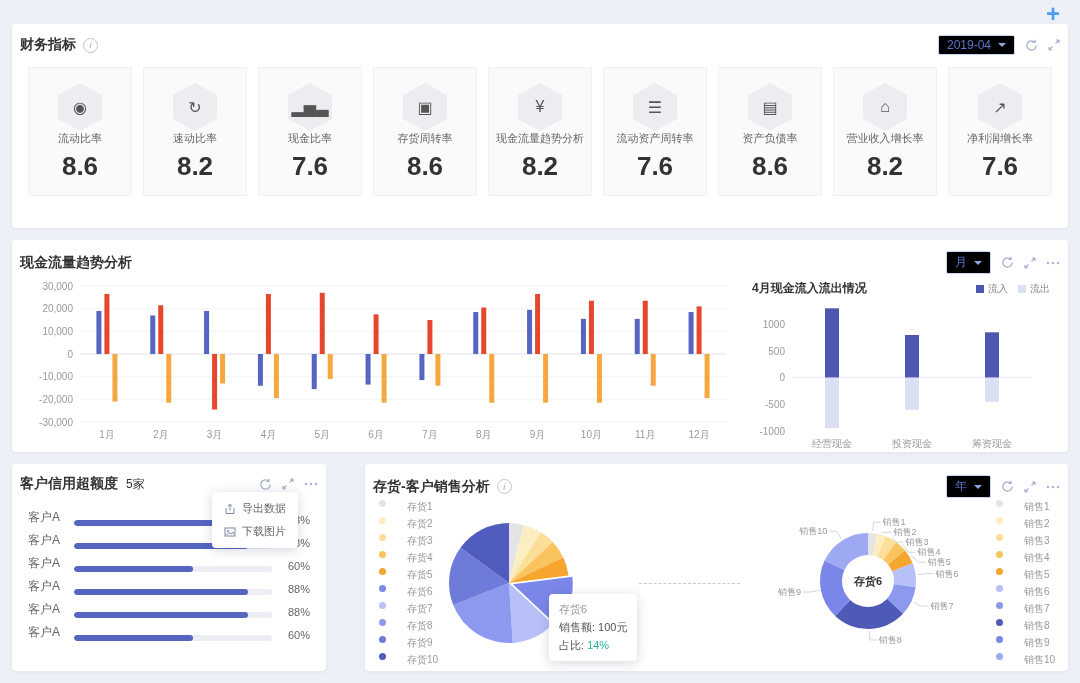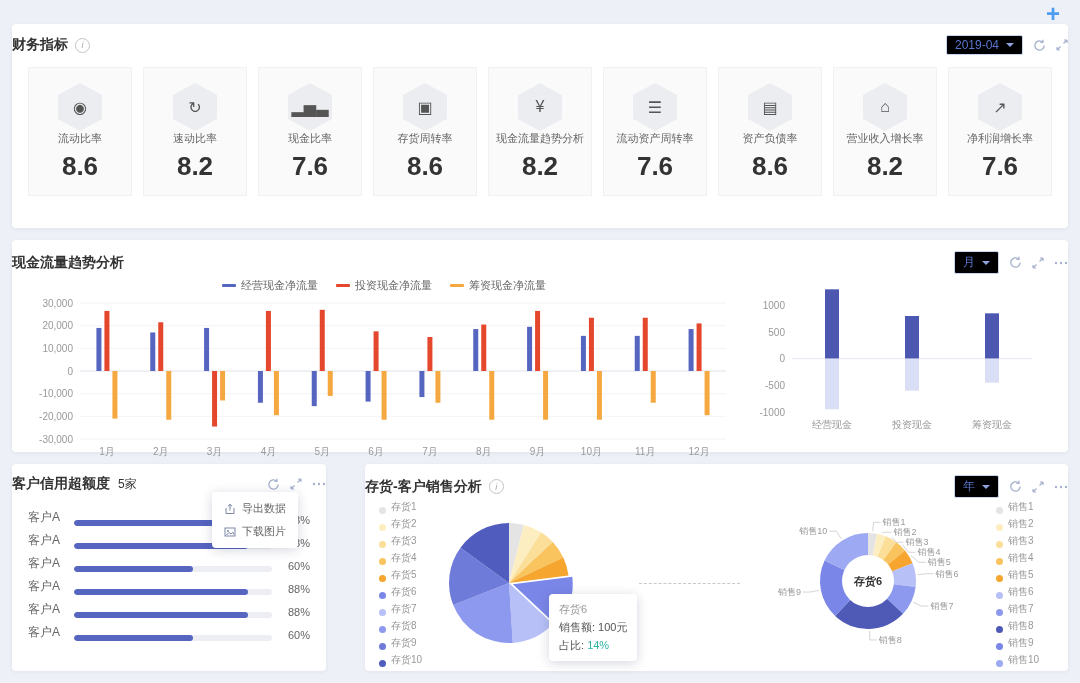--- a/index.html
+++ b/index.html
@@ -2,21 +2,21 @@
 <html><head>
 <meta charset="utf-8">
 <style>
   html,body{margin:0;padding:0}
   body{width:1080px;height:683px;background:#edf0f6;font-family:"Liberation Sans",sans-serif;position:relative;overflow:hidden}
   .card{position:absolute;background:#fff;border-radius:4px;box-shadow:0 1px 4px rgba(30,40,90,.06)}
   #card-kpi{left:12px;top:24px;width:1056px;height:204px}
   #card-cash{left:12px;top:240px;width:1056px;height:212px}
   #card-credit{left:12px;top:464px;width:314px;height:207px}
   #card-inv{left:365px;top:464px;width:703px;height:207px}
-  .card-head{display:flex;align-items:center;padding:11px 0 4px;position:relative}
+  .card-head{display:flex;align-items:center;padding:11px 8px 4px;position:relative}
   .title{font-size:14px;font-weight:bold;color:#333}
   .count{font-size:12px;color:#333;margin-left:8px}
   .info{width:13px;height:13px;border:1px solid #c3c3c3;border-radius:50%;color:#a8a8a8;font-size:9px;display:inline-flex;align-items:center;justify-content:center;margin-left:7px;font-style:italic}
   .controls{margin-left:auto;display:flex;align-items:center;gap:10px}
   .select{display:inline-flex;align-items:center;gap:7px;border:1px solid #c9d6f2;border-radius:2px;padding:2px 8px;font-size:12px;color:#5a76ce;background:#000000;cursor:pointer}
   .caret{width:0;height:0;border-left:4px solid transparent;border-right:4px solid transparent;border-top:4px solid #8fa3dd}
   .icon-btn{color:#a6b1cd;cursor:pointer;display:inline-flex}
   .icon-btn svg{display:block}
   #add-btn{position:absolute;top:0px;right:20px;color:#4d9df2;font-size:24px;font-weight:bold;cursor:pointer;line-height:28px}
   
@@ -43,21 +43,21 @@
   .crow-label{font-size:12px;color:#666;width:38px;white-space:nowrap}
   .track{flex:1;height:6px;background:#ecEEF3;border-radius:3px;overflow:hidden}
   .fill{height:100%;background:#5565c0;border-radius:3px}
   .pct{width:30px;text-align:right;font-size:11px;color:#666}
   .popup{position:absolute;top:28px;right:28px;background:#fff;border-radius:4px;box-shadow:0 2px 12px rgba(20,30,80,.18);padding:9px 12px;z-index:5;display:flex;flex-direction:column;gap:8px}
   .popup-item{display:flex;align-items:center;gap:6px;font-size:11px;color:#666;white-space:nowrap;cursor:pointer}
   .pi{display:inline-flex}
   
   .inv-body{display:flex;align-items:center;padding:0 14px;height:162px}
   .inv-legend{display:flex;flex-direction:column;gap:3px;width:58px;font-size:10px;color:#999}
-  .linv{display:flex;align-items:flex-end;gap:5px;white-space:nowrap;cursor:pointer}
+  .linv{display:flex;align-items:flex-start;gap:21px;white-space:nowrap;cursor:pointer}
   .dot{width:7px;height:7px;border-radius:50%;flex:none}
   .pie-wrap{position:relative;width:196px;display:flex;align-items:center;justify-content:flex-start}
   .tooltip{position:absolute;left:112px;top:86px;background:#fff;border-radius:4px;box-shadow:0 2px 12px rgba(20,30,80,.18);padding:8px 10px;font-size:11px;z-index:4;white-space:nowrap}
   .tt-name{color:#999}
   .tt-line{color:#555;margin-top:3px}
   .tt-val{color:#2ab5a5}
   .connector{flex:1;border-top:1px dashed #c9c9c9;margin:0 6px;align-self:center}
   .donut-wrap{position:relative;width:250px;display:flex;align-items:center;justify-content:center}
   .dlabel{font-size:9px;fill:#999}
   .callout{font-size:11px;font-weight:bold;fill:#333}
@@ -162,34 +162,20 @@
           <svg width="14" height="12" viewBox="0 0 14 12">
             <circle cx="2" cy="6" r="1.2" fill="currentColor"></circle>
             <circle cx="7" cy="6" r="1.2" fill="currentColor"></circle>
             <circle cx="12" cy="6" r="1.2" fill="currentColor"></circle>
           </svg>
         </span>
     </span>
   </div>
   <div class="cash-body">
     <div class="main-col">
-      <div id="trend-legend" class="legend-row">
-          <span class="legend-item">
-            <span class="legend-dash" style="background: rgb(85, 101, 192);"></span>
-            <span>经营现金净流量</span>
-          </span>
-          <span class="legend-item">
-            <span class="legend-dash" style="background: rgb(229, 71, 45);"></span>
-            <span>投资现金净流量</span>
-          </span>
-          <span class="legend-item">
-            <span class="legend-dash" style="background: rgb(246, 168, 64);"></span>
-            <span>筹资现金净流量</span>
-          </span>
-        </div>
       <svg id="trend-svg" width="712" height="162">
           <line x1="52" x2="698" y1="8" y2="8" stroke="#f2f3f7" stroke-width="1"></line>
           <text x="45" y="11.5" text-anchor="end" class="tick">30,000</text>
           <line x1="52" x2="698" y1="30.666666666666668" y2="30.666666666666668" stroke="#f2f3f7" stroke-width="1"></line>
           <text x="45" y="34.16666666666667" text-anchor="end" class="tick">20,000</text>
           <line x1="52" x2="698" y1="53.333333333333336" y2="53.333333333333336" stroke="#f2f3f7" stroke-width="1"></line>
           <text x="45" y="56.833333333333336" text-anchor="end" class="tick">10,000</text>
           <line x1="52" x2="698" y1="76" y2="76" stroke="#dfe2e8" stroke-width="1"></line>
           <text x="45" y="79.5" text-anchor="end" class="tick">0</text>
           <line x1="52" x2="698" y1="98.66666666666667" y2="98.66666666666667" stroke="#f2f3f7" stroke-width="1"></line>
@@ -242,20 +228,33 @@
           <rect x="353.58333333333337" y="76" width="5" height="48.733333333333334" fill="#f6a840"></rect>
           <rect x="407.4166666666667" y="76" width="5" height="31.733333333333334" fill="#f6a840"></rect>
           <rect x="461.25" y="76" width="5" height="48.733333333333334" fill="#f6a840"></rect>
           <rect x="515.0833333333334" y="76" width="5" height="48.733333333333334" fill="#f6a840"></rect>
           <rect x="568.9166666666667" y="76" width="5" height="48.733333333333334" fill="#f6a840"></rect>
           <rect x="622.75" y="76" width="5" height="31.733333333333334" fill="#f6a840"></rect>
           <rect x="676.5833333333334" y="76" width="5" height="44.2" fill="#f6a840"></rect>
         </svg>
     </div>
     <div class="sub-col">
+      <div class="sub-head">
+        <span>4月现金流入流出情况</span>
+        <div id="sub-legend" class="sub-legend">
+            <span class="sub-legend-item">
+              <span class="sq" style="background: rgb(76, 87, 178);"></span>
+              <span>流入</span>
+            </span>
+            <span class="sub-legend-item">
+              <span class="sq" style="background: rgb(219, 223, 246);"></span>
+              <span>流出</span>
+            </span>
+          </div>
+      </div>
       <svg id="sub-svg" width="300" height="152">
           <text x="35" y="30.833333333333332" text-anchor="end" class="tick">1000</text>
           <text x="35" y="57.5" text-anchor="end" class="tick">500</text>
           <text x="35" y="84.16666666666667" text-anchor="end" class="tick">0</text>
           <text x="35" y="110.83333333333333" text-anchor="end" class="tick">-500</text>
           <text x="35" y="137.5" text-anchor="end" class="tick">-1000</text>
           <line x1="42" x2="282" y1="80.66666666666667" y2="80.66666666666667" stroke="#e2e5ec"></line>
           <text x="82" y="150" text-anchor="middle" class="tick">经营现金</text>
           <rect x="75" y="11.333333333333332" width="14" height="69.33333333333334" fill="#4c57b2"></rect>
           <rect x="75" y="80.66666666666667" width="14" height="50.66666666666664" fill="#dbdff6"></rect>

